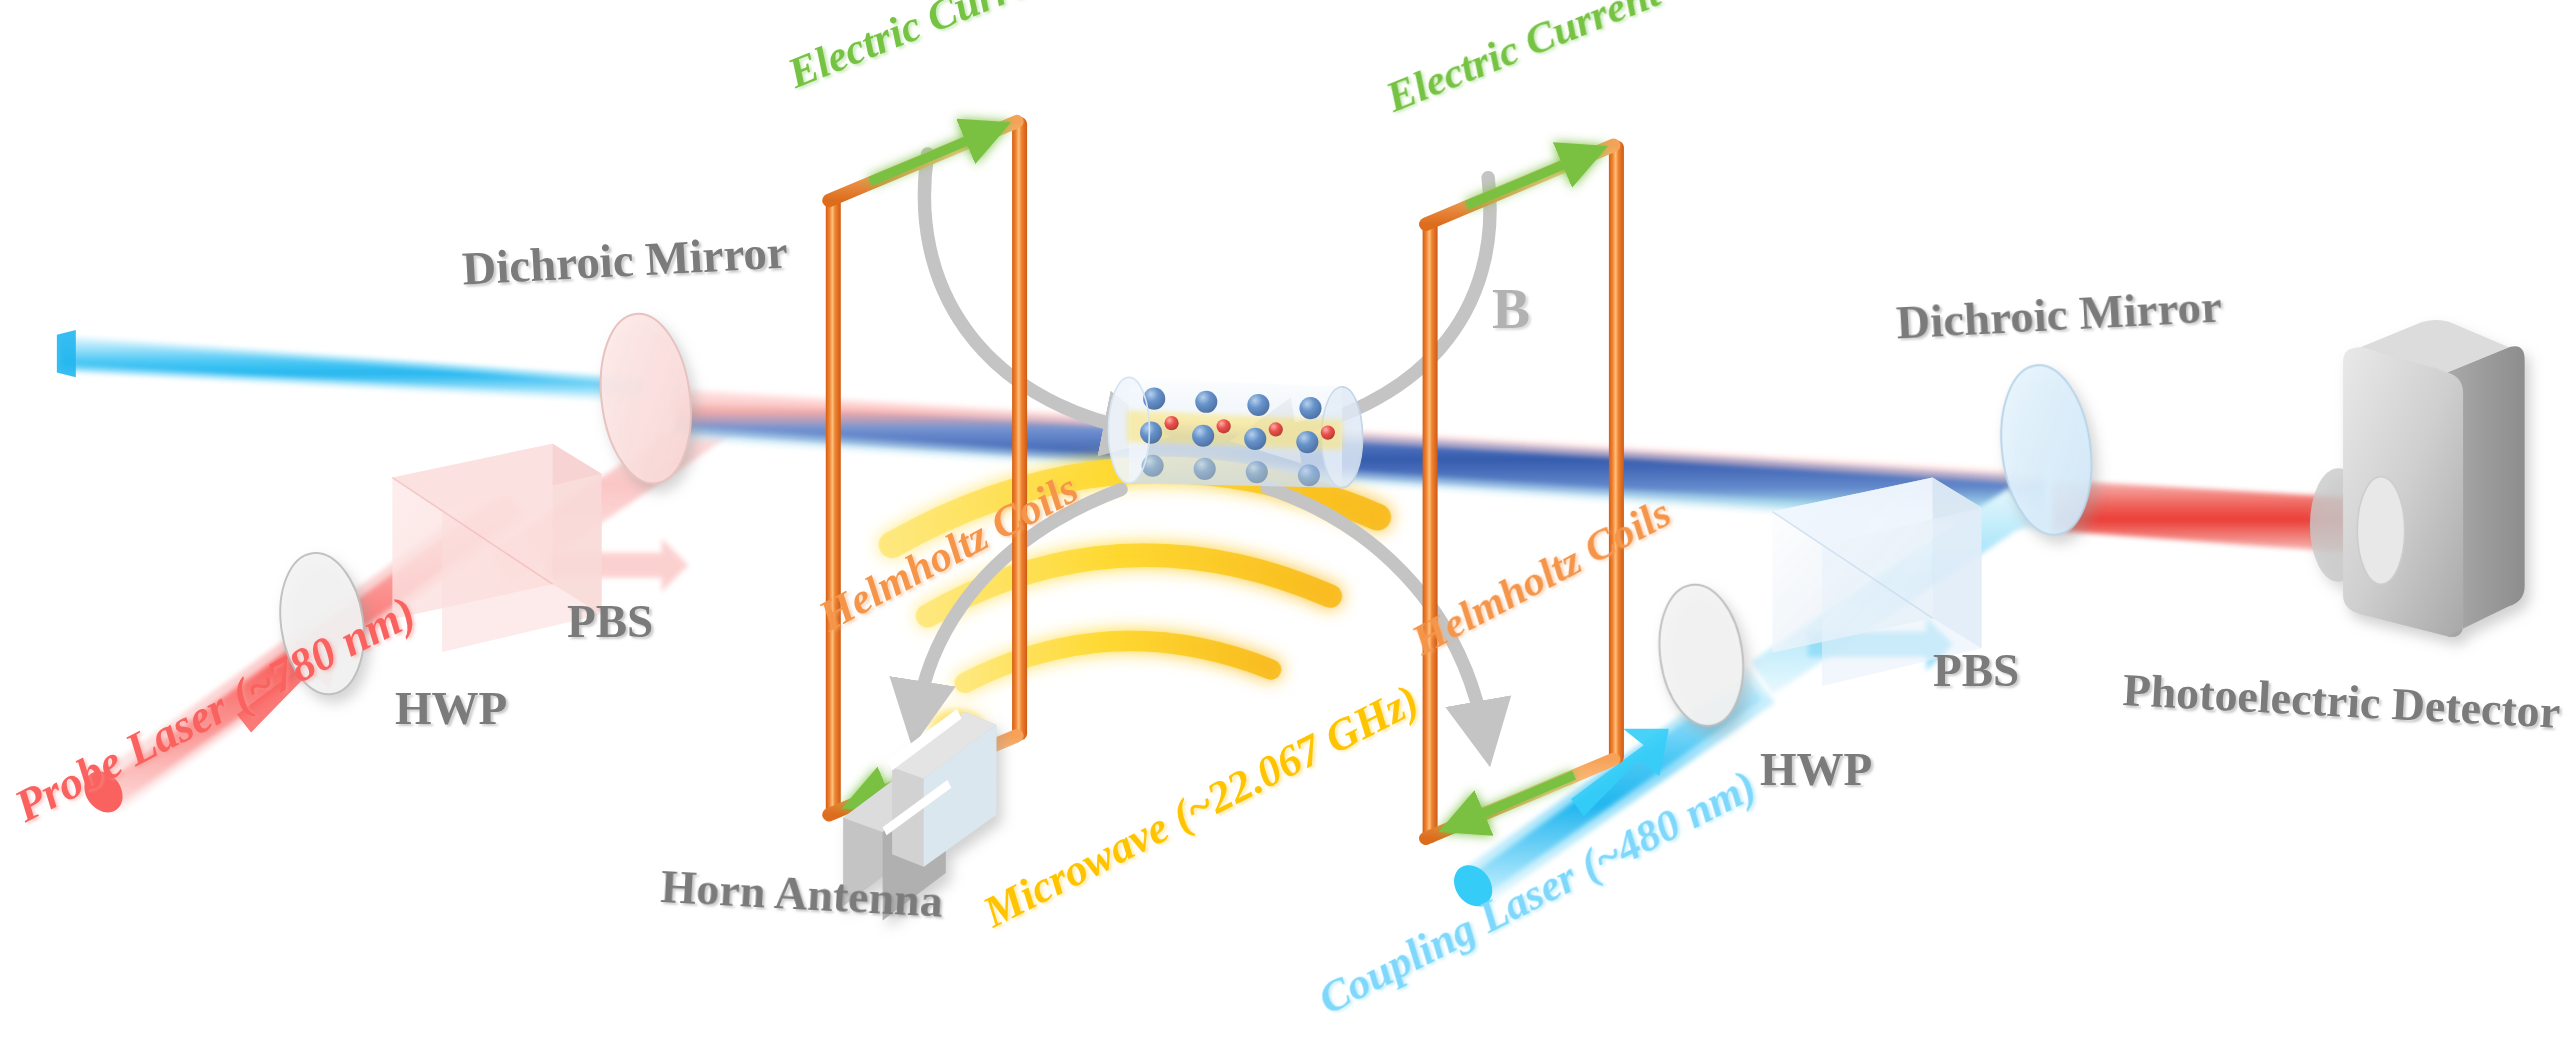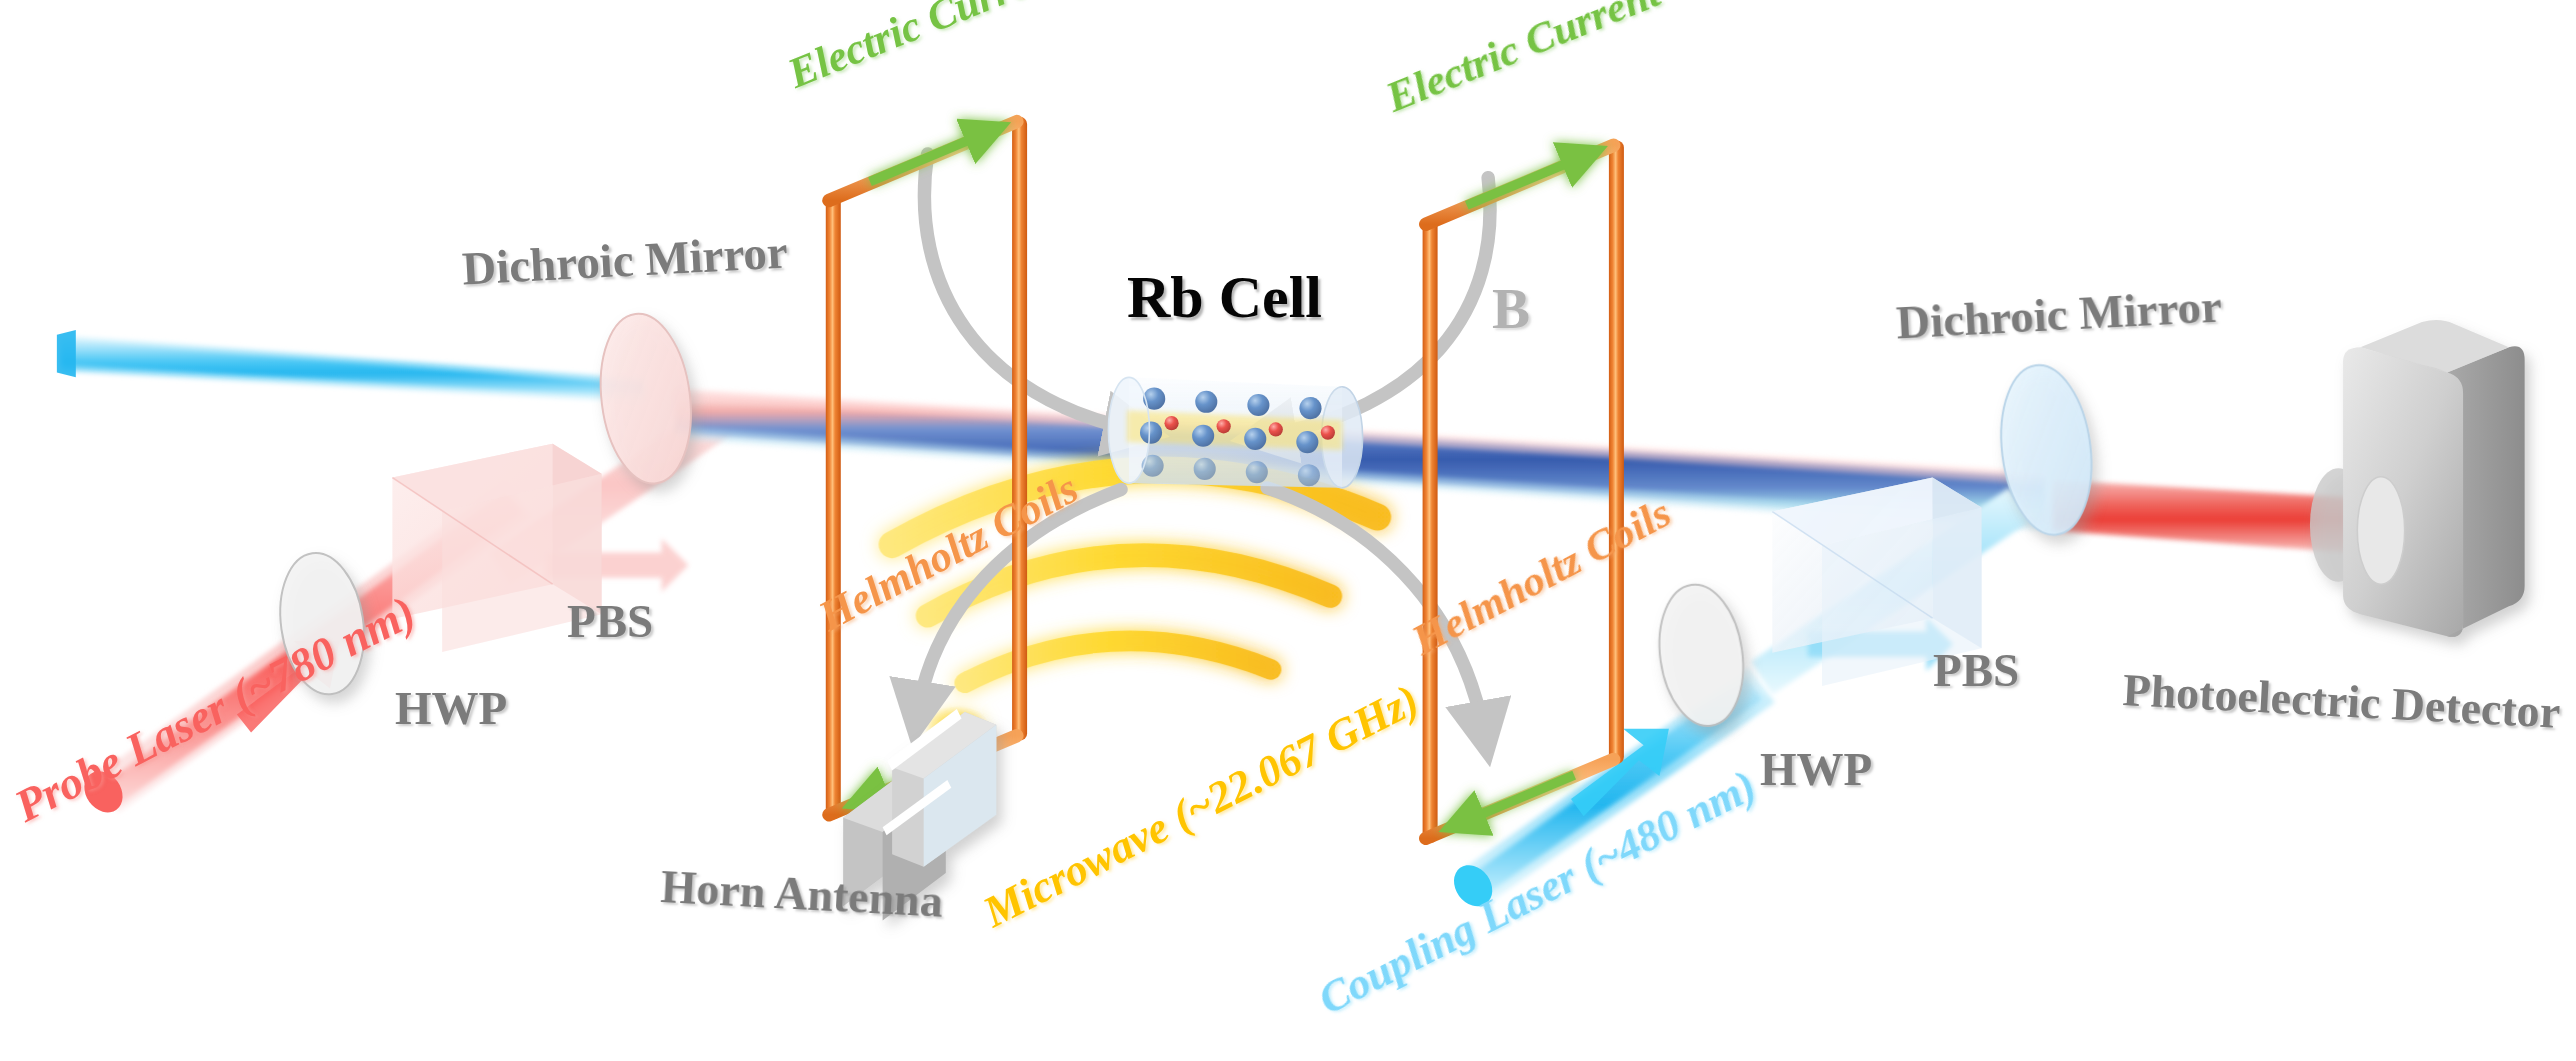--- a/index.html
+++ b/index.html
@@ -377,21 +377,20 @@
 <div class="lbl grey" style="left:395px; top:685px; font-size:47px;">HWP</div>
 
 <div class="lbl grey" style="left:567px; top:598px; font-size:47px;">PBS</div>
 
 <div class="lbl red" style="left:8px; top:789px; font-size:46px; transform:rotate(-27deg); transform-origin:left top;">Probe Laser (~780 nm)</div>
 
 <div class="lbl green" style="left:782px; top:55px; font-size:43px; transform:rotate(-22deg); transform-origin:left top;">Electric Current</div>
 
 <div class="lbl green" style="left:1380px; top:79px; font-size:43px; transform:rotate(-22deg); transform-origin:left top;">Electric Current</div>
 
-<div class="lbl black" style="left:1127px; top:267px; font-size:60px;">Rb Cell</div>
 
 <div class="lbl bfield" style="left:1492px; top:280px; font-size:57px; text-shadow:2.4px 2.4px 2.4px rgba(150,150,150,.35);">B</div>
 
 <div class="lbl orange" style="left:812px; top:600px; font-size:43px; transform:rotate(-28deg); transform-origin:left top;">Helmholtz Coils</div>
 
 <div class="lbl orange" style="left:1405px; top:624px; font-size:43px; transform:rotate(-28deg); transform-origin:left top;">Helmholtz Coils</div>
 
 <div class="lbl grey" style="left:662px; top:864px; font-size:46px; transform:rotate(3deg); transform-origin:left top;">Horn Antenna</div>
 
 <div class="lbl yellow" style="left:977px; top:896px; font-size:44px; transform:rotate(-27deg); transform-origin:left top;">Microwave (~22.067 GHz)</div>

